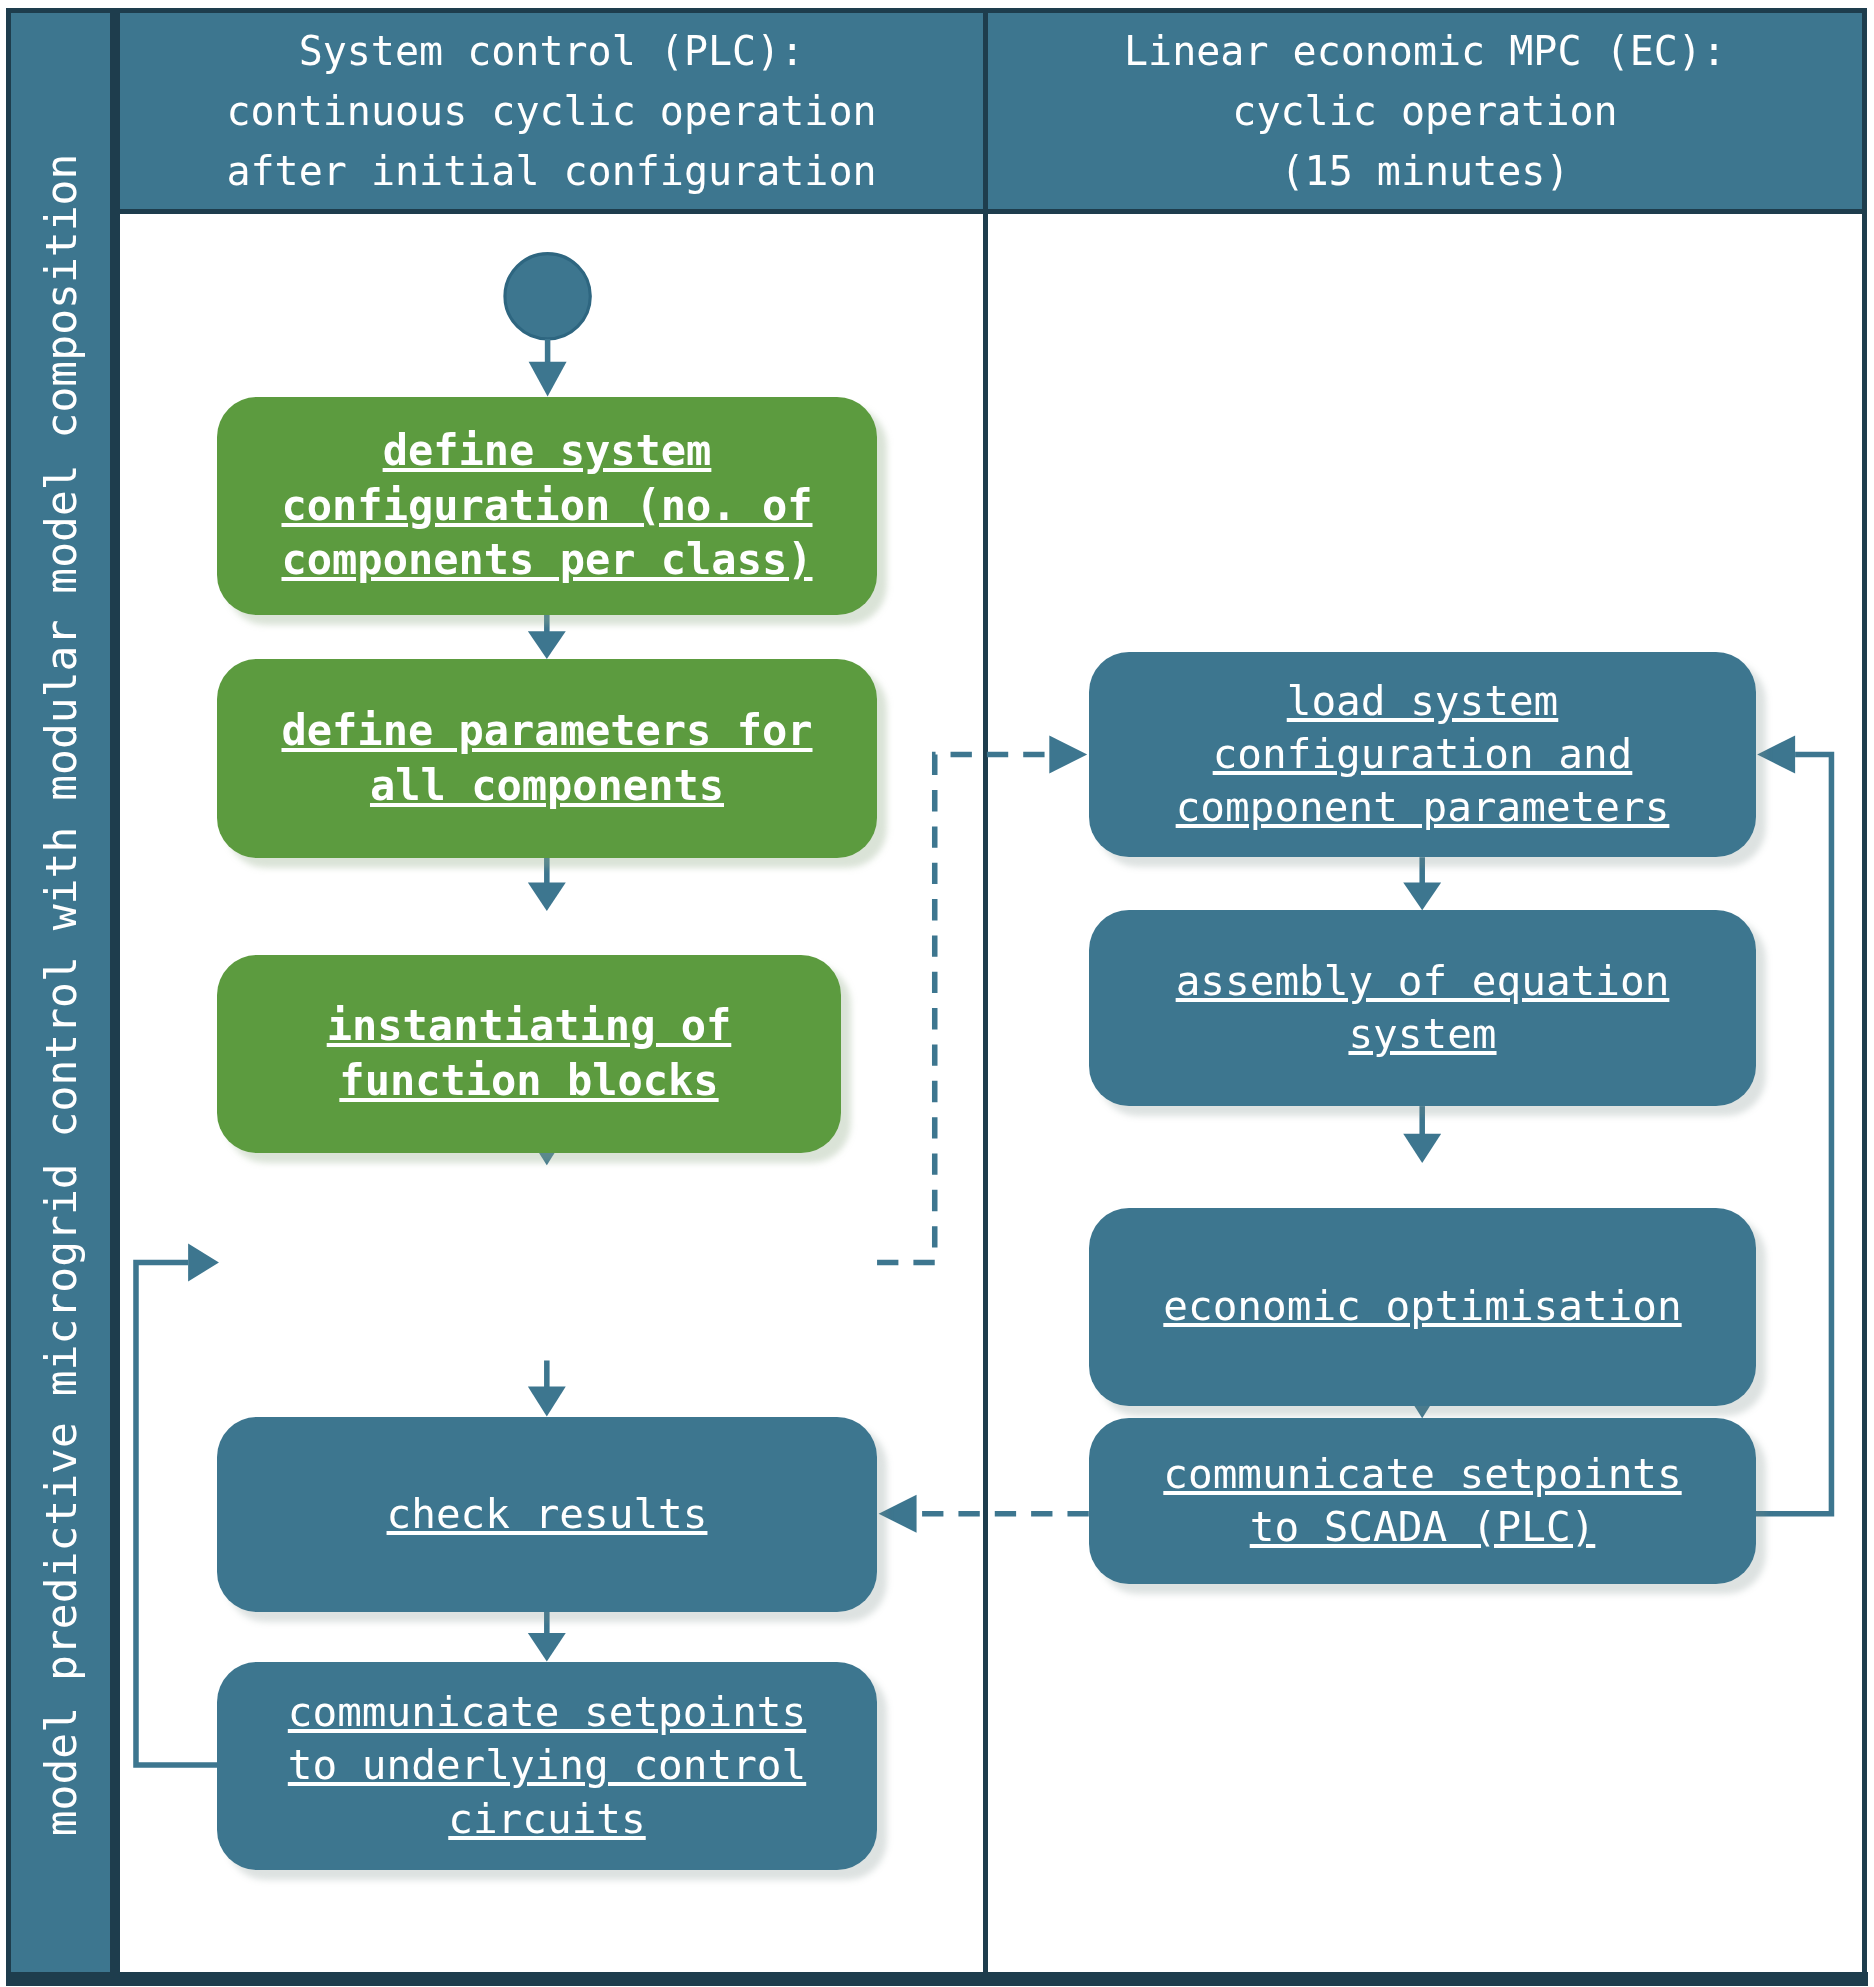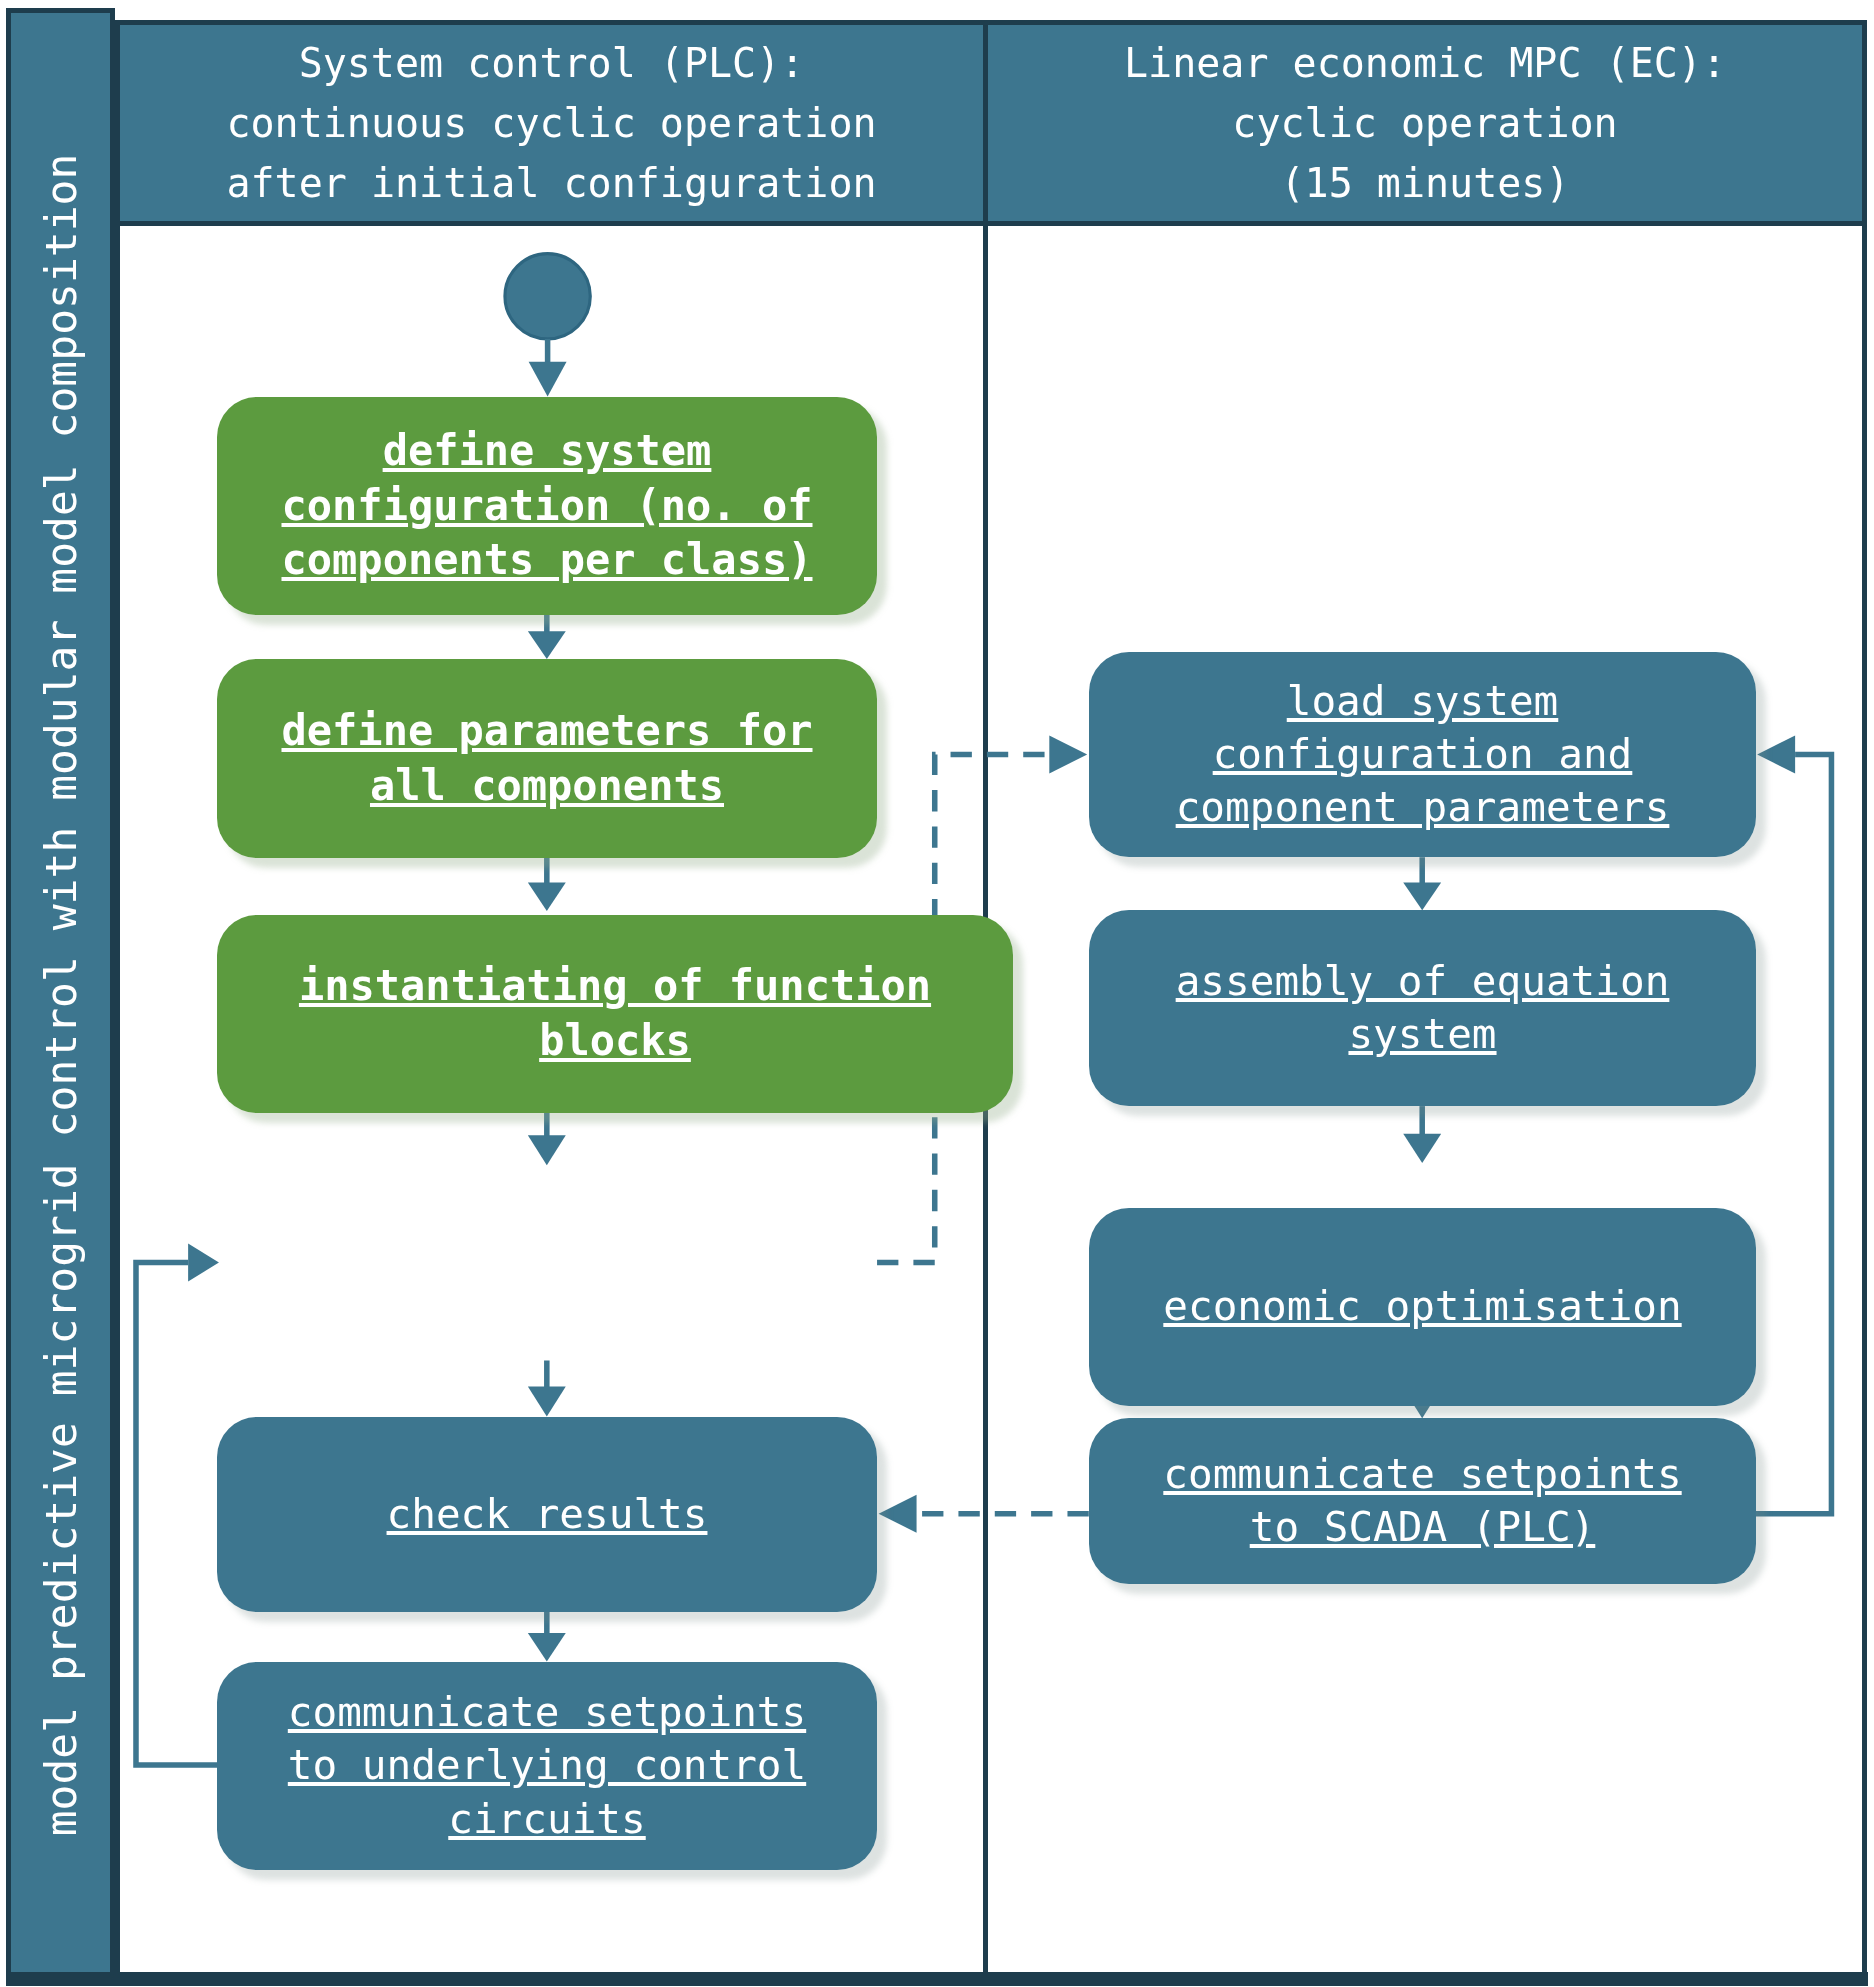--- a/index.html
+++ b/index.html
@@ -25,21 +25,20 @@
     position:absolute;left:50%;top:50%;
     transform:translate(-50%,-50%) rotate(-90deg);
     white-space:nowrap;color:var(--textlight);font-size:43px;
   }
   .hdr{
     position:absolute;top:8px;height:206px;
     background:var(--teal);border:5.5px solid var(--dark);box-sizing:border-box;
     color:var(--textlight);font-size:40px;line-height:1.5;
     display:flex;align-items:center;justify-content:center;text-align:center;
     white-space:pre-line;
-    margin-top:12px;
   }
   .hdr-left{left:115px;width:873px;}
   .hdr-right{left:983px;width:884px;}
   .lane{
     position:absolute;top:209px;height:1772px;background:var(--paper);
     border:5.5px solid var(--dark);box-sizing:border-box;
   }
   .lane-left{left:115px;width:873px;}
   .lane-right{left:983px;width:884px;}
   svg.wires{position:absolute;left:0;top:0;pointer-events:none;}
@@ -125,21 +124,21 @@
     <path class="wire dashed" d="M1378 1916 H1160"></path>
     <polygon class="ahead" points="1160,1892 1160,1940 1112,1916"></polygon>
   </svg>
 
   <div class="node green" style="left:217px;top:397px;width:660px;height:218px">
     <span>define system configuration (no. of components per class)</span>
   </div>
   <div class="node green" style="left:217px;top:659px;width:660px;height:199px">
     <span>define parameters for all components</span>
   </div>
-  <div class="node green" style="left:217px;top:915px;width:796px;height:198px">
+  <div class="node green" style="left:217px;top:955px;width:624px;height:198px">
     <span>instantiating of function blocks</span>
   </div>
   <div class="node teal" style="left:217px;top:1417px;width:660px;height:195px">
     <span>check results</span>
   </div>
   <div class="node teal" style="left:217px;top:1662px;width:660px;height:208px">
     <span>communicate setpoints to underlying control circuits</span>
   </div>
 
   <div class="node teal" style="left:1089px;top:652px;width:667px;height:205px">

